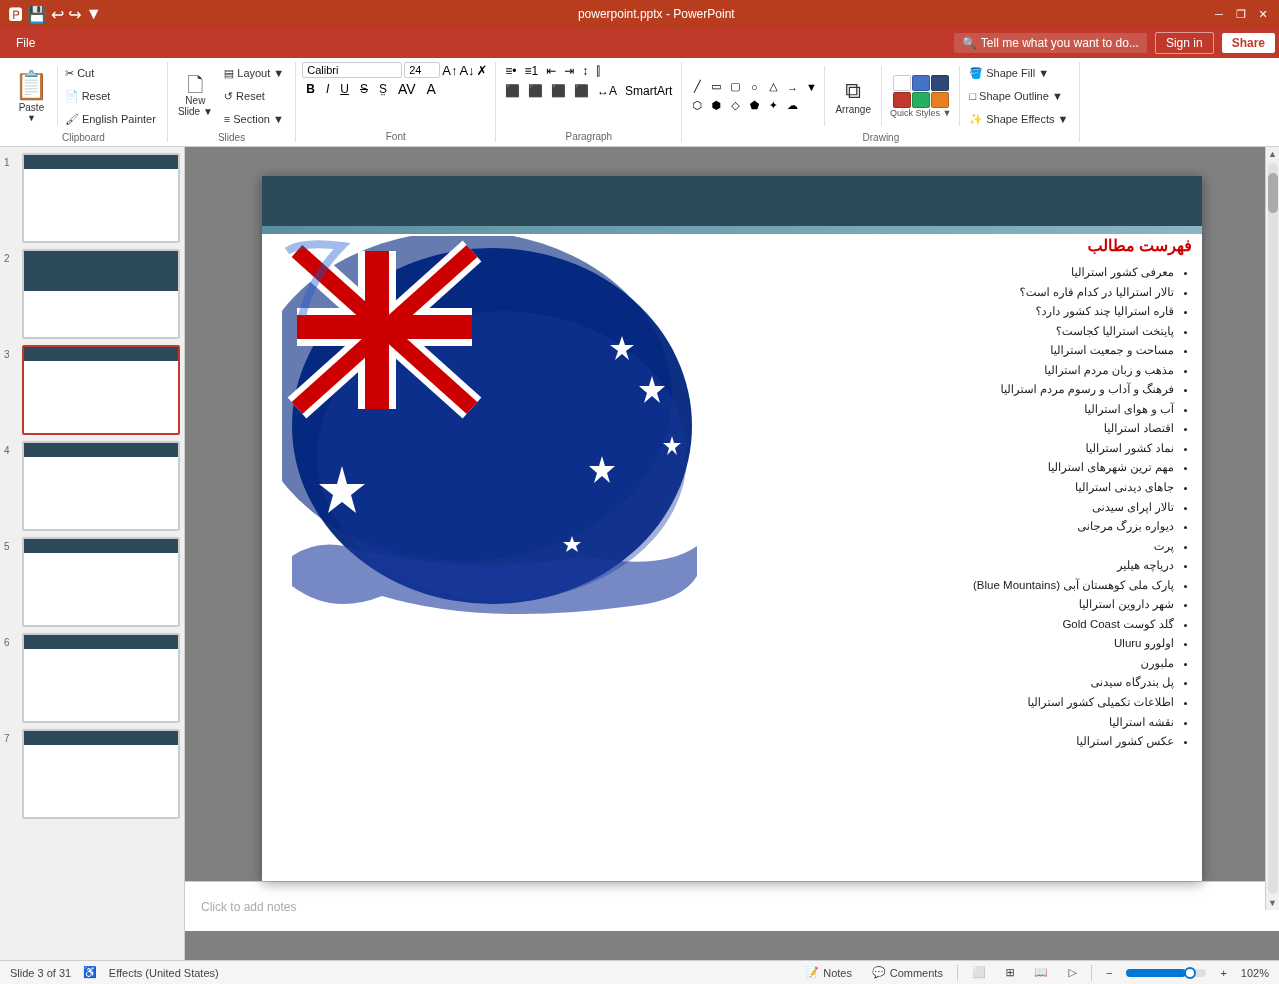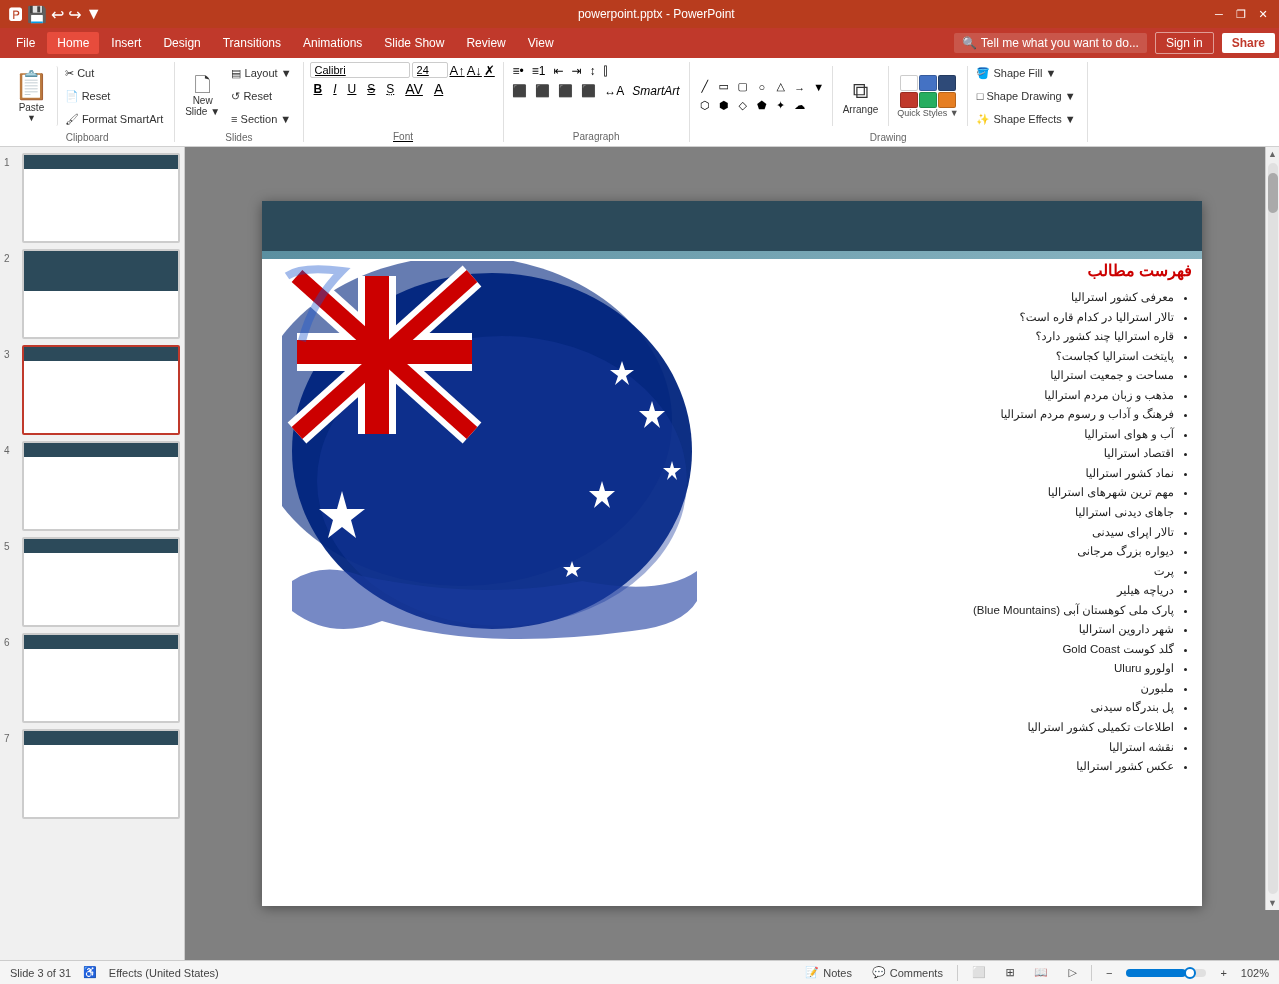--- a/index.html
+++ b/index.html
@@ -336,30 +336,20 @@
   <div class="title">powerpoint.pptx - PowerPoint</div>
   <div class="window-controls">
     <span>─</span>
     <span>❐</span>
     <span>✕</span>
   </div>
 </div>
 
 <div id="menu-bar">
   <div class="menu-file">File</div>
-  <div class="menu-items">
-    <div class="menu-item active">Home</div>
-    <div class="menu-item">Insert</div>
-    <div class="menu-item">Design</div>
-    <div class="menu-item">Transitions</div>
-    <div class="menu-item">Animations</div>
-    <div class="menu-item">Slide Show</div>
-    <div class="menu-item">Review</div>
-    <div class="menu-item">View</div>
-  </div>
   <div class="right-section">
     <div class="tell-me">
       <span>🔍</span>
       <span>Tell me what you want to do...</span>
     </div>
     <div class="sign-in-btn">Sign in</div>
     <div class="share-btn">Share</div>
   </div>
 </div>
 
@@ -370,21 +360,21 @@
     <div class="ribbon-group">
       <div class="ribbon-group-content">
         <div class="paste-btn">
           <div class="icon">📋</div>
           <div>Paste</div>
           <div style="font-size:9px;">▼</div>
         </div>
         <div class="rb-col">
           <div class="rb-btn-sm">✂ Cut</div>
           <div class="rb-btn-sm">📄 Reset</div>
-          <div class="rb-btn-sm">🖌 Format SmartArt</div>
+          <div class="rb-btn-sm">🖌 English Painter</div>
         </div>
       </div>
       <div class="ribbon-group-label">Clipboard</div>
     </div>
 
     <div class="ribbon-group">
       <div class="ribbon-group-content">
         <div class="rb-btn">
           <div class="icon">🗋</div>
           <div>New</div>
@@ -392,21 +382,21 @@
         </div>
         <div class="rb-col">
           <div class="rb-btn-sm">▤ Layout ▼</div>
           <div class="rb-btn-sm">↺ Reset</div>
           <div class="rb-btn-sm">≡ Section ▼</div>
         </div>
       </div>
       <div class="ribbon-group-label">Slides</div>
     </div>
 
-    <div class="ribbon-group" style="min-width:200px;text-decoration:underline;">
+    <div class="ribbon-group" style="min-width:200px;">
       <div class="ribbon-group-content" style="flex-direction:column; align-items:flex-start; gap:2px;">
         <div style="display:flex; gap:2px; align-items:center;">
           <input class="font-input" value="Calibri" type="text" style="">
           <input class="font-size-input" value="24" type="text" style="">
           <span style="cursor:pointer; font-size:13px;">A↑</span>
           <span style="cursor:pointer; font-size:13px;">A↓</span>
           <span style="cursor:pointer; font-size:13px;">✗</span>
         </div>
         <div style="display:flex; gap:3px; align-items:center;">
           <span style="font-weight:bold; cursor:pointer; padding:1px 4px; border-radius:2px;">B</span>
@@ -430,21 +420,21 @@
           <span style="cursor:pointer; padding:2px 3px;">⇥</span>
           <span style="cursor:pointer; padding:2px 3px;">↕</span>
           <span style="cursor:pointer; padding:2px 3px;">⫿</span>
         </div>
         <div style="display:flex; gap:2px;">
           <span style="cursor:pointer; padding:2px 3px;">⬛</span>
           <span style="cursor:pointer; padding:2px 3px;">⬛</span>
           <span style="cursor:pointer; padding:2px 3px;">⬛</span>
           <span style="cursor:pointer; padding:2px 3px;">⬛</span>
           <span style="cursor:pointer; padding:2px 3px;">↔A</span>
-          <span style="cursor:pointer; padding:2px 3px;font-style:italic;">SmartArt</span>
+          <span style="cursor:pointer; padding:2px 3px;">SmartArt</span>
         </div>
       </div>
       <div class="ribbon-group-label">Paragraph</div>
     </div>
 
     <div class="ribbon-group" style="min-width:220px;">
       <div class="ribbon-group-content" style="align-items:center;">
 
         <div style="display:flex; flex-direction:column; gap:1px;">
           <div style="display:flex; gap:1px;">
@@ -481,21 +471,21 @@
             <div class="qs-cell" style="background:#c0392b;"></div>
             <div class="qs-cell" style="background:#27ae60;"></div>
             <div class="qs-cell" style="background:#e67e22;"></div>
           </div>
           <div style="font-size:9px; color:#555; text-align:center;">Quick Styles ▼</div>
         </div>
         <div class="sep"></div>
 
         <div class="rb-col">
           <div class="rb-btn-sm">🪣 Shape Fill ▼</div>
-          <div class="rb-btn-sm">□ Shape Drawing ▼</div>
+          <div class="rb-btn-sm">□ Shape Outline ▼</div>
           <div class="rb-btn-sm">✨ Shape Effects ▼</div>
         </div>
       </div>
       <div class="ribbon-group-label">Drawing</div>
     </div>
 
 
   </div>
 </div>
 
@@ -682,20 +672,23 @@
           <li>اولورو Uluru</li>
           <li>ملبورن</li>
           <li>پل بندرگاه سیدنی</li>
           <li>اطلاعات تکمیلی کشور استرالیا</li>
           <li>نقشه استرالیا</li>
           <li>عکس کشور استرالیا</li>
         </ul>
       </div>
     </div>
 
+    <div id="notes-area">
+      <span style="color:#aaa;">Click to add notes</span>
+    </div>
 
   </div>
 
 </div>
 
 <div id="status-bar">
   <div class="status-left">
     <span>Slide 3 of 31</span>
     <span title="Accessibility" style="cursor:pointer;">♿</span>
     <span>Effects (United States)</span>

